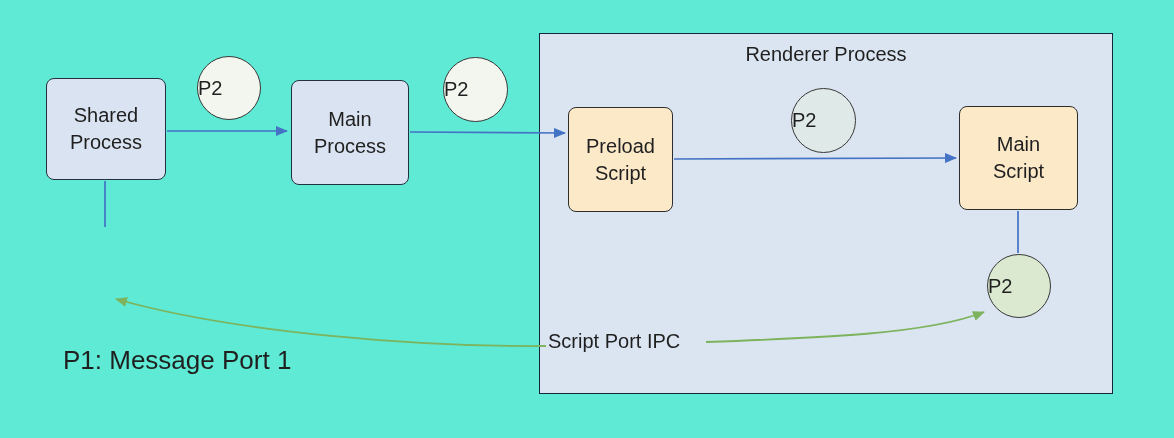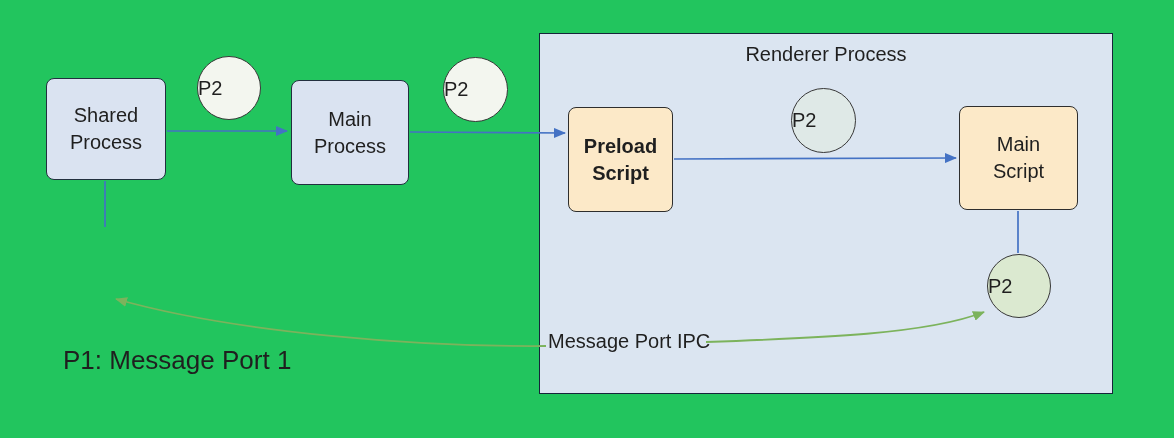--- a/index.html
+++ b/index.html
@@ -5,21 +5,21 @@
   html, body {
     margin: 0;
     padding: 0;
     background: #ffffff;
     font-family: "Liberation Sans", sans-serif;
   }
   .canvas {
     position: relative;
     width: 1174px;
     height: 438px;
-    background: #22c55e;
+    background: #5eead4;
     overflow: hidden;
     color: #1f1f1f;
   }
   .node {
     position: absolute;
     box-sizing: border-box;
     display: flex;
     align-items: center;
     justify-content: center;
     text-align: center;
@@ -99,21 +99,21 @@
   <div class="node blue-box" style="left:46px; top:78px; width:120px; height:102px;">
     <span>Shared
 Process</span>
   </div>
 
   <div class="node blue-box" style="left:291px; top:80px; width:118px; height:105px;">
     <span>Main
 Process</span>
   </div>
 
-  <div class="node orange-box" style="left:568px; top:107px; width:105px; height:105px;font-weight:bold;">
+  <div class="node orange-box" style="left:568px; top:107px; width:105px; height:105px;">
     <span>Preload
 Script</span>
   </div>
 
   <div class="node orange-box" style="left:959px; top:106px; width:119px; height:104px;">
     <span>Main
 Script</span>
   </div>
 
   <div class="port-circle port-white" style="left:197px; top:56px; width:64px; height:64px;">
@@ -146,19 +146,19 @@
     <line x1="167" y1="131" x2="287" y2="131" stroke="#4472c4" stroke-width="1.7" marker-end="url(#arrowBlue)"></line>
     <line x1="410" y1="132" x2="565" y2="133" stroke="#4472c4" stroke-width="1.7" marker-end="url(#arrowBlue)"></line>
     <line x1="674" y1="159" x2="956" y2="158" stroke="#4472c4" stroke-width="1.7" marker-end="url(#arrowBlue)"></line>
     <line x1="105" y1="181" x2="105" y2="227" stroke="#4472c4" stroke-width="1.7"></line>
     <line x1="1018" y1="211" x2="1018" y2="253" stroke="#4472c4" stroke-width="1.7"></line>
 
     <path d="M 546,346 C 420,347 235,333 116,299" fill="none" stroke="#7cb35c" stroke-width="1.8" marker-end="url(#arrowGreen)"></path>
     <path d="M 706,342 C 820,338 928,334 984,312" fill="none" stroke="#7cb35c" stroke-width="1.8" marker-end="url(#arrowGreen)"></path>
   </svg>
 
-  <div class="ipc-label">Message Port IPC</div>
+  <div class="ipc-label">Script Port IPC</div>
 
   <div class="legend">
     <div>P1: Message Port 1</div>
   </div>
 
 </div>
 
 </body></html>

